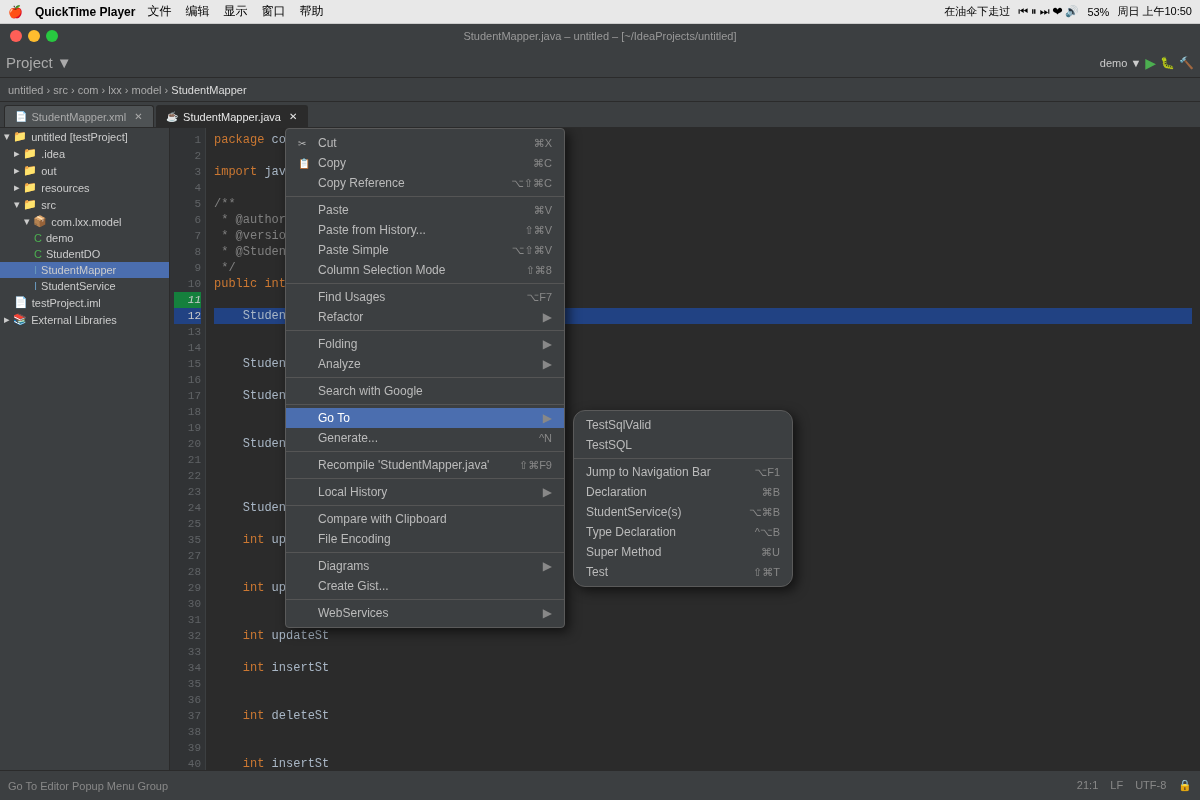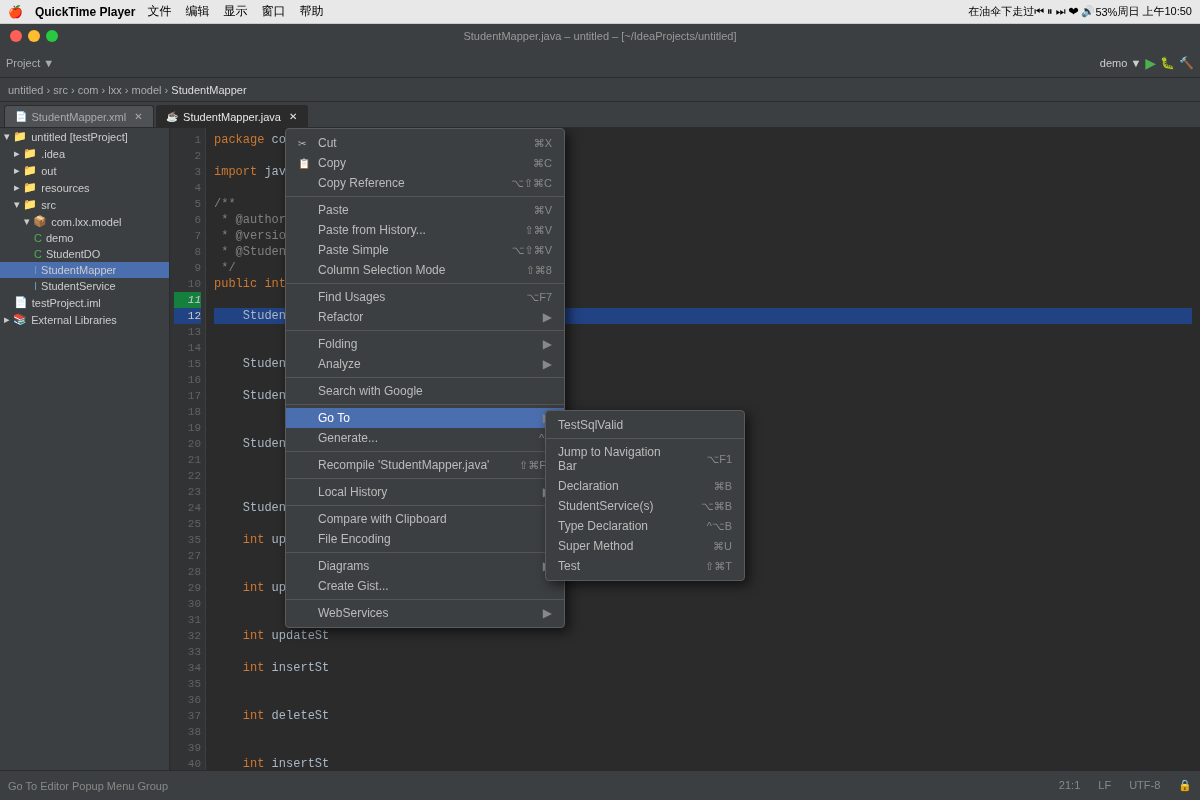--- a/index.html
+++ b/index.html
@@ -12,21 +12,21 @@
       display: flex;
       align-items: center;
       padding: 0 8px;
       gap: 12px;
       font-size: 12px;
       color: #000;
       border-bottom: 1px solid #ccc;
     }
     .menu-bar .app-name { font-weight: bold; }
     .menu-bar .menu-items { display: flex; gap: 14px; }
-    .menu-bar .right-side { margin-left: auto; display: flex; align-items: center; font-size: 11px; }
+    .menu-bar .right-side { margin-left: auto; display: flex; align-items: center; gap: 8px; font-size: 11px; }
 
     
     .title-bar {
       height: 24px;
       background: #3c3f41;
       display: flex;
       align-items: center;
       justify-content: center;
       color: #999;
       font-size: 11px;
@@ -177,25 +177,25 @@
     .menu-item .item-left { display: flex; align-items: center; gap: 6px; }
     .menu-item .shortcut { color: #888; font-size: 11px; }
     .menu-item .arrow { color: #888; }
     .menu-separator { height: 1px; background: #555; margin: 3px 0; }
     .menu-item-icon { width: 14px; font-size: 10px; }
 
     
     .submenu {
       position: absolute;
       top: 282px;
-      left: 375px;
-      width: 200px;
+      left: 403px;
+      width: 220px;
       background: #3c3f41;
       border: 1px solid #5a5a5a;
-      border-radius: 4px;
+      border-radius: 12px;
       box-shadow: 4px 4px 12px rgba(0,0,0,0.6);
       z-index: 101;
       padding: 4px 0;
       font-size: 12px;
     }
     .submenu-item {
       display: flex;
       align-items: center;
       padding: 3px 12px;
       color: #bbb;
@@ -209,21 +209,21 @@
       height: 30px;
       background: #3c3f41;
       border-top: 1px solid #2b2b2b;
       display: flex;
       align-items: center;
       padding: 0 8px;
       color: #888;
       font-size: 11px;
       gap: 12px;
     }
-    .status-bar .right { margin-left: auto; display: flex; gap: 18px; }
+    .status-bar .right { margin-left: auto; display: flex; gap: 12px; }
   </style>
 </head>
 <body>
 
 <div class="menu-bar">
   <span>🍎</span>
   <span class="app-name">QuickTime Player</span>
   <div class="menu-items">
     <span>文件</span>
     <span>编辑</span>
@@ -242,21 +242,21 @@
 <div class="title-bar">
   <span style="display:flex;gap:6px;position:absolute;left:10px;">
     <span style="width:12px;height:12px;border-radius:50%;background:#ff5f57;display:inline-block;"></span>
     <span style="width:12px;height:12px;border-radius:50%;background:#febc2e;display:inline-block;"></span>
     <span style="width:12px;height:12px;border-radius:50%;background:#28c840;display:inline-block;"></span>
   </span>
   <span>StudentMapper.java – untitled – [~/IdeaProjects/untitled]</span>
 </div>
 
 <div class="ide-toolbar">
-  <span style="color:#aaa;font-size:11px;">Project ▼</span>
+  <span style="color:#aaa;font-size:15px;">Project ▼</span>
   <span style="flex:1"></span>
   <span style="color:#ccc;font-size:11px;">demo ▼</span>
   <span style="color:#4caf50;font-size:14px;">▶</span>
   <span style="color:#aaa;font-size:12px;">🐛</span>
   <span style="color:#aaa;font-size:12px;">🔨</span>
 </div>
 
 <div class="breadcrumb-bar">
   <span>
     <span style="color:#aaa;">untitled</span>
@@ -589,20 +589,23 @@
           <span>WebServices</span>
         </div>
         <span class="arrow">▶</span>
       </div>
     </div>
 
     <div class="submenu">
       <div class="submenu-item">
         <span>TestSqlValid</span>
       </div>
+      <div class="submenu-item">
+        <span>TestSQL</span>
+      </div>
       <div class="submenu-separator"></div>
       <div class="submenu-item">
         <span>Jump to Navigation Bar</span>
         <span style="color:#888;font-size:11px;margin-left:31px;">⌥F1</span>
       </div>
       <div class="submenu-item">
         <span>Declaration</span>
         <span style="color:#888;font-size:11px;">⌘B</span>
       </div>
       <div class="submenu-item">

